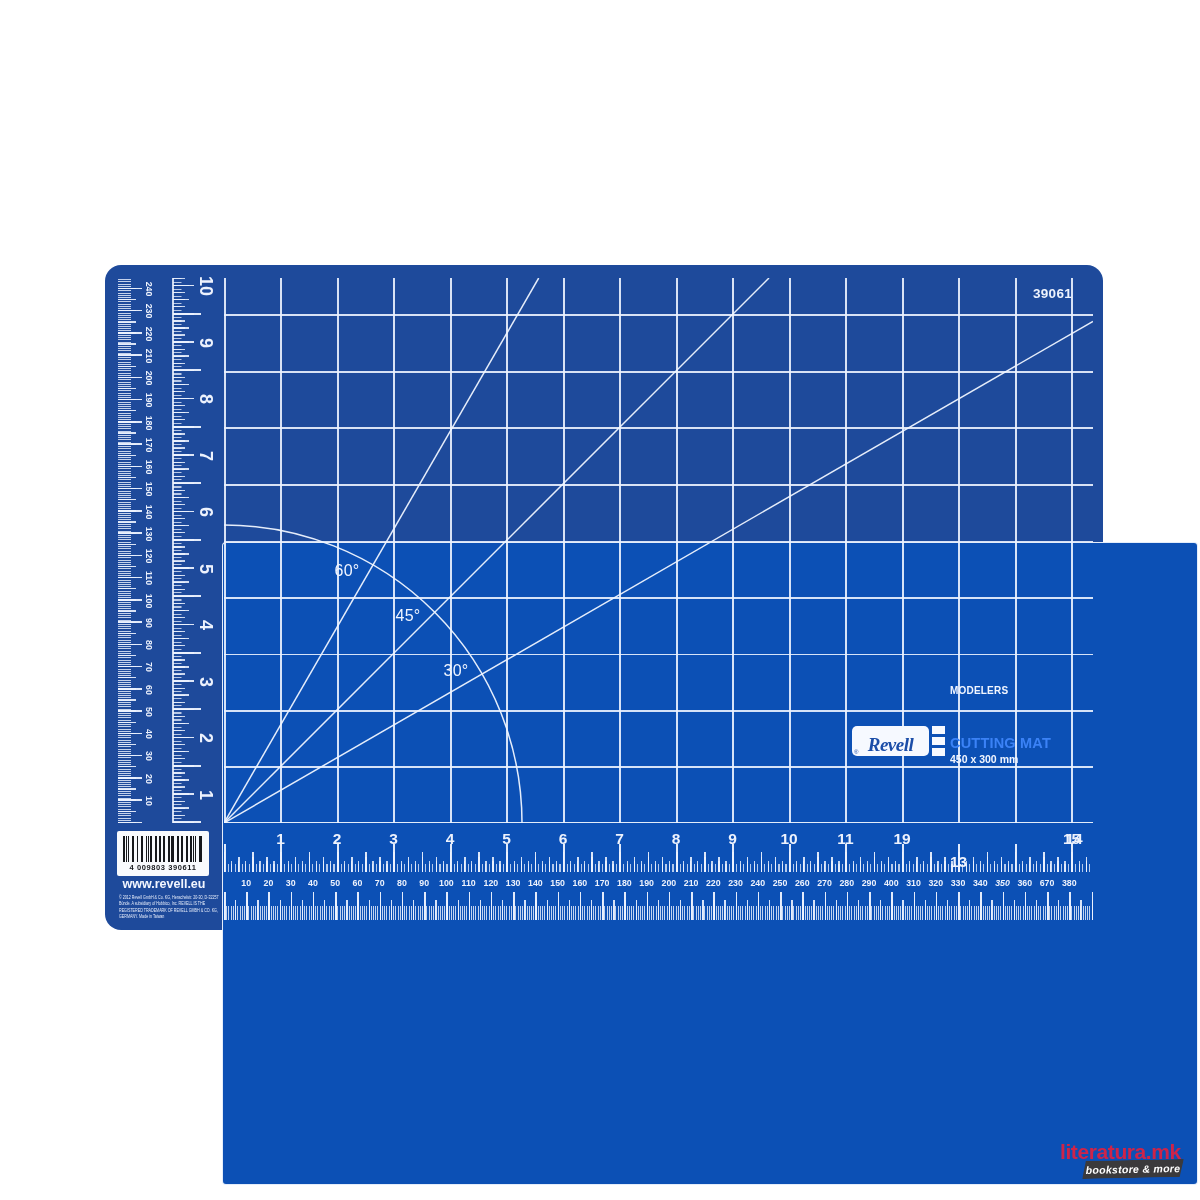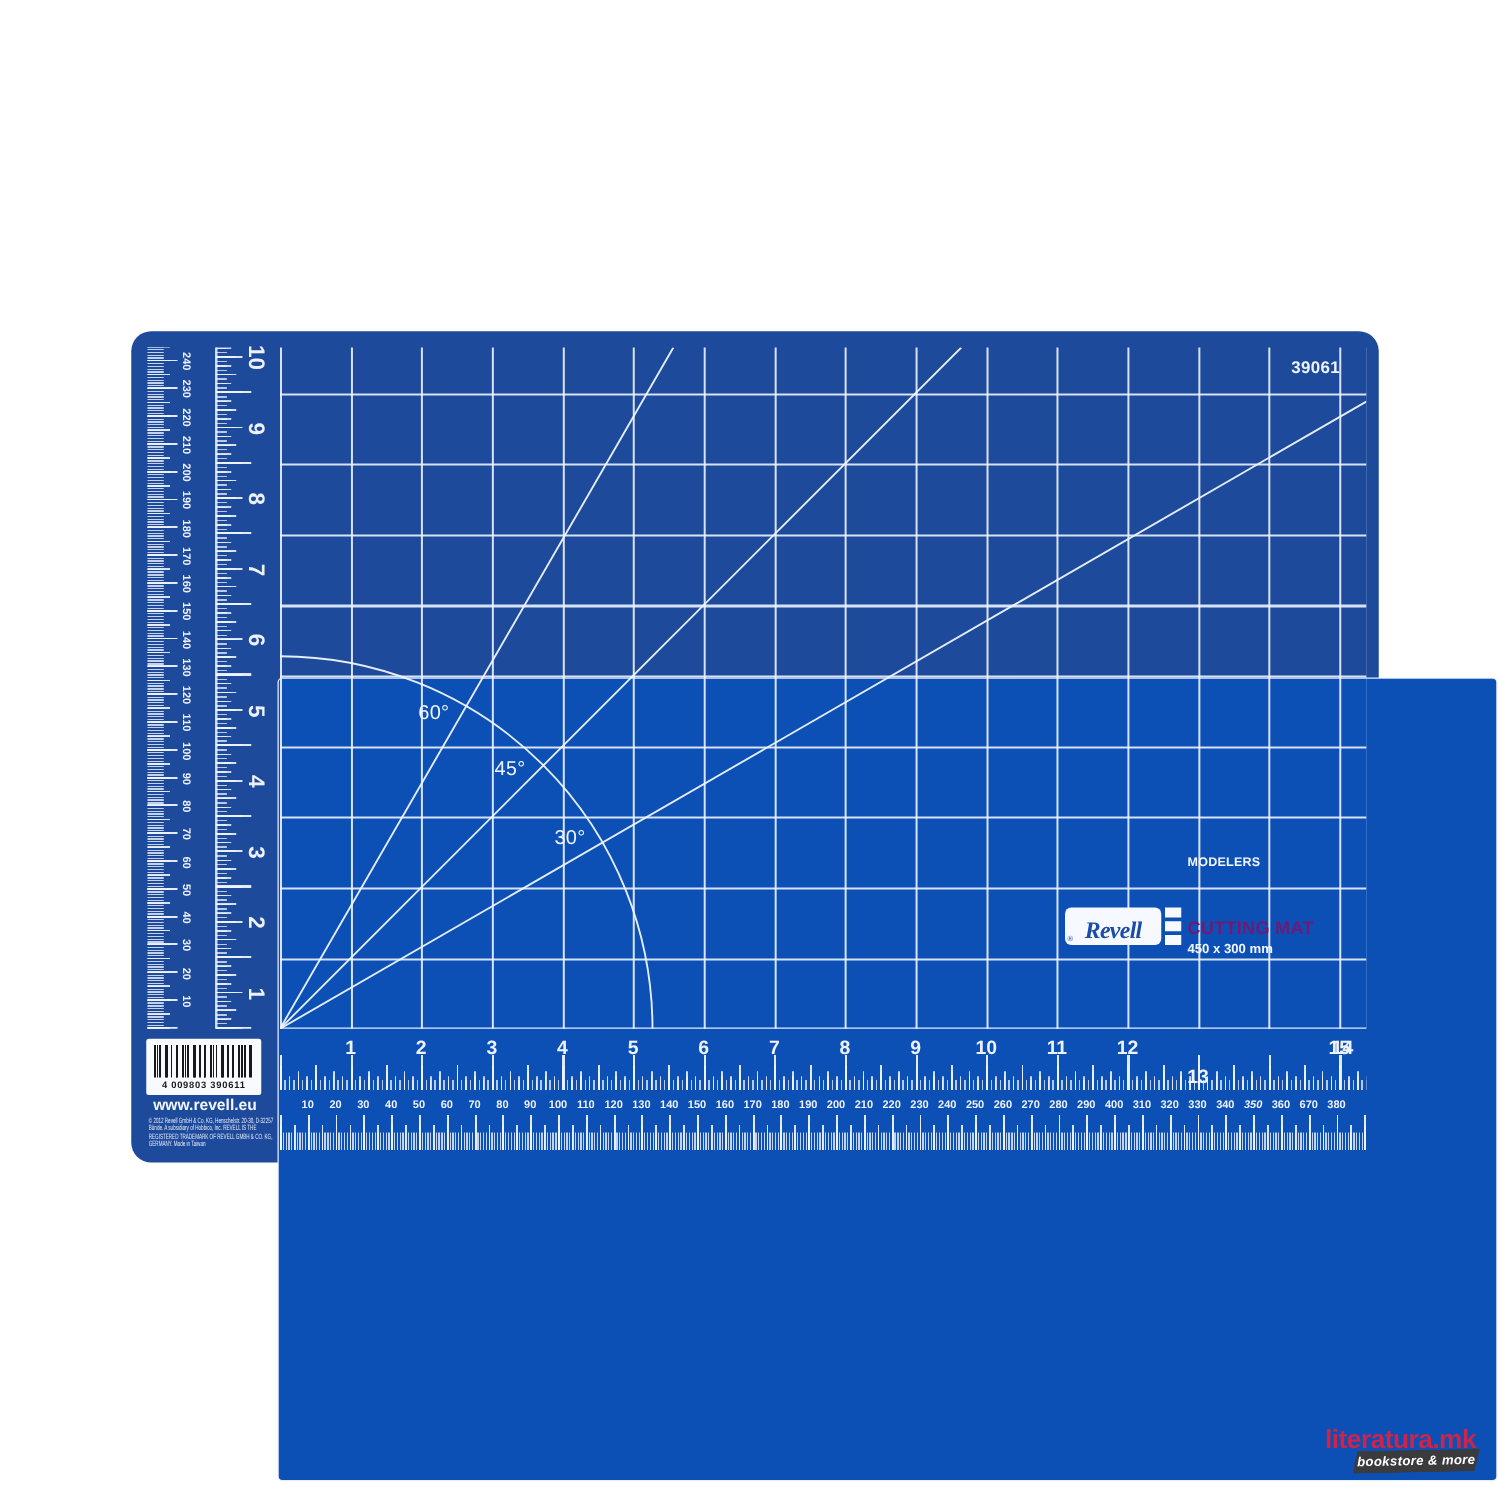--- a/index.html
+++ b/index.html
@@ -75,21 +75,21 @@
   
   .logo-box{left:852px;top:726px;width:77px;height:30px;background:#f6f9ff;border-radius:5px;
         display:flex;align-items:flex-end;justify-content:center;}
   .logo-word{color:#1b4da8;font-weight:bold;font-style:italic;font-size:19px;letter-spacing:-.5px;
         font-family:"Liberation Serif",serif;}
   .logo-reg{position:absolute;left:2px;bottom:1px;font-size:6px;color:#1b4da8;font-style:normal;}
   .logo-stripes{left:932px;top:726px;width:13px;height:30px;display:flex;flex-direction:column;
         justify-content:space-between;}
   .logo-stripes i{display:block;height:7.6px;background:#f6f9ff;}
   .logo-title1{left:950px;top:685px;color:#f2f6ff;font-weight:bold;font-size:10px;letter-spacing:.2px;}
-  .logo-title2{left:950px;top:735px;color:#701a75;font-weight:bold;font-size:14.5px;letter-spacing:.2px;}
+  .logo-title2{left:950px;top:735px;color:#3b82f6;font-weight:bold;font-size:14.5px;letter-spacing:.2px;}
   .logo-size{left:950px;top:753px;color:#f2f6ff;font-weight:bold;font-size:10.5px;}
 
   
   .barcode-box{left:117px;top:831px;width:92px;height:45px;background:#f8fafd;border-radius:2px;}
   .barcode-bars{position:absolute;left:6px;top:5px;width:80px;height:26px;
       background-image:
         repeating-linear-gradient(90deg,#16181c 0 1.5px,transparent 1.5px 4.5px),
         repeating-linear-gradient(90deg,transparent 0 2.5px,#16181c 2.5px 3.6px,transparent 3.6px 7.5px);}
   .barcode-digits{position:absolute;left:0;top:32px;width:100%;text-align:center;color:#16181c;
       font-size:7.5px;letter-spacing:.6px;font-weight:bold;}
@@ -140,21 +140,21 @@
       <span style="left: 337px;">2</span>
       <span style="left: 393.5px;">3</span>
       <span style="left: 450px;">4</span>
       <span style="left: 506.5px;">5</span>
       <span style="left: 563px;">6</span>
       <span style="left: 619.5px;">7</span>
       <span style="left: 676px;">8</span>
       <span style="left: 732.5px;">9</span>
       <span style="left: 789px;">10</span>
       <span style="left: 845.5px;">11</span>
-      <span style="left: 902px;">12</span>
+      <span style="left: 902px;">19</span>
       <span style="left: 958.5px; margin-top: 23px;">13</span>
       <span style="left: 1074px;">14</span>
       <span style="left: 1071.5px;">15</span>
     </div>
   <div class="num-layer bottom-mm-nums">
       <span style="left: 246.2px;">10</span>
       <span style="left: 268.444px;">20</span>
       <span style="left: 290.688px;">30</span>
       <span style="left: 312.932px;">40</span>
       <span style="left: 335.176px;">50</span>

